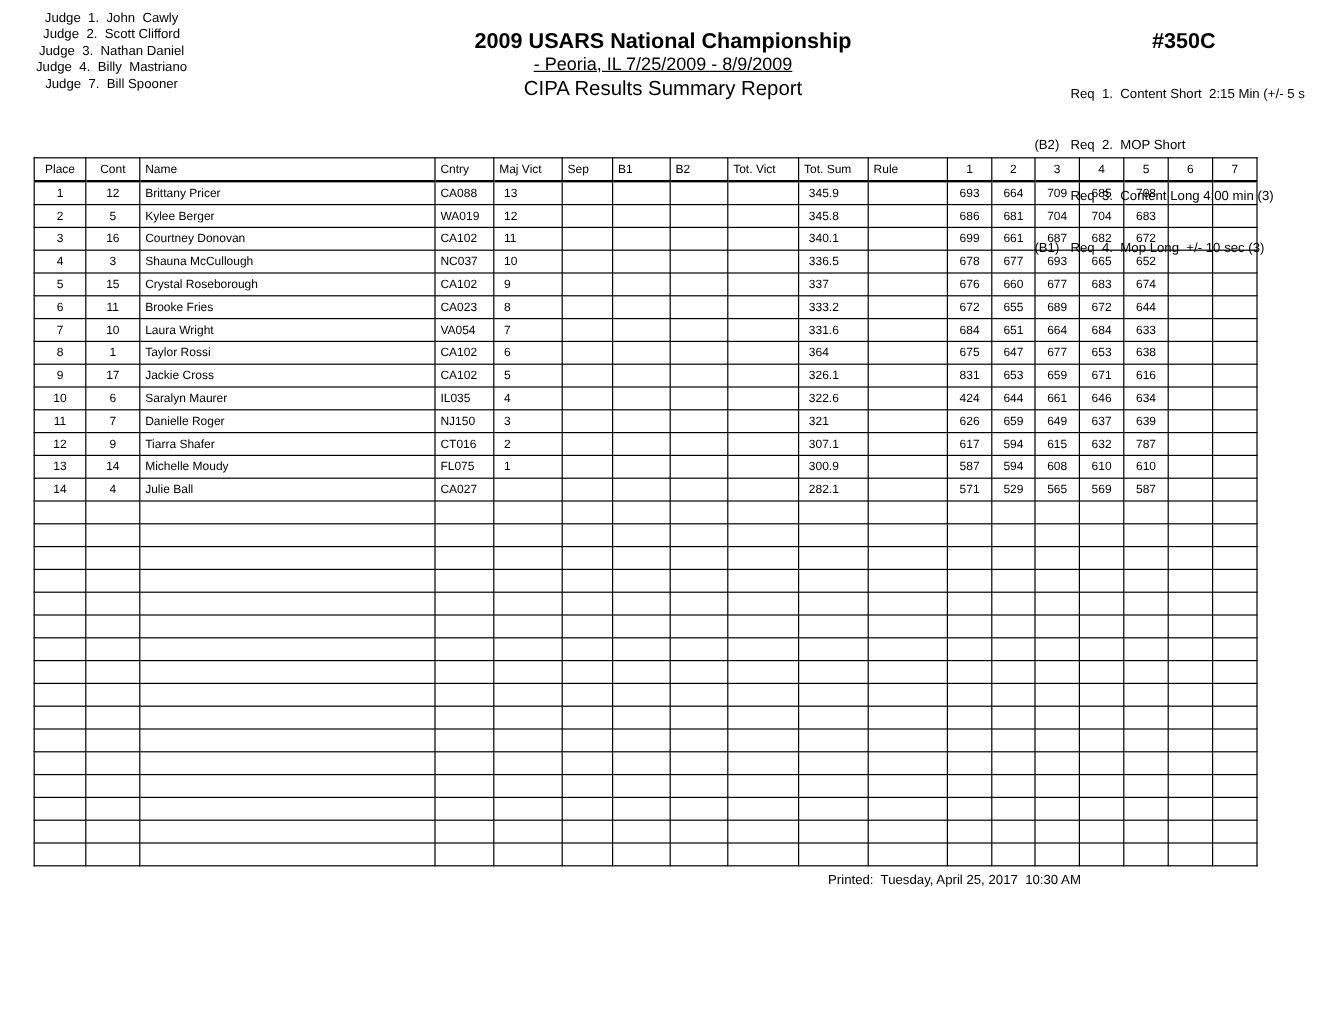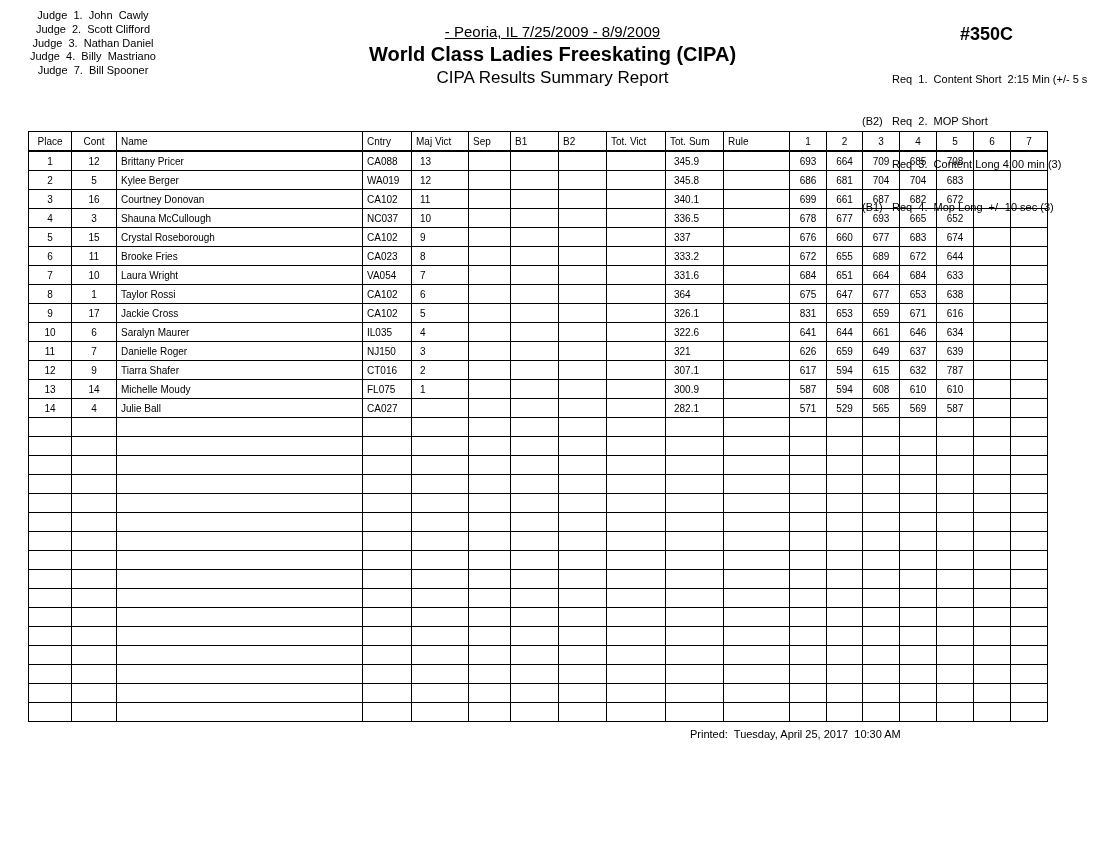--- a/index.html
+++ b/index.html
@@ -28,22 +28,22 @@
 
 <div class="judges">
   <div>Judge  1.  John  Cawly</div>
   <div>Judge  2.  Scott Clifford</div>
   <div>Judge  3.  Nathan Daniel</div>
   <div>Judge  4.  Billy  Mastriano</div>
   <div>Judge  7.  Bill Spooner</div>
 </div>
 
 <div class="title-block">
+  <div class="t1">2009 USARS National Championship</div>
   <div class="t2">- Peoria, IL  7/25/2009 - 8/9/2009</div>
-  <div class="t3">World Class Ladies Freeskating (CIPA)</div>
   <div class="t4">CIPA Results Summary Report</div>
 </div>
 
 <div class="event-no">#350C</div>
 
 <div class="reqs">
   <div><span class="pre"></span><span>Req  1.  Content Short  2:15 Min (+/- 5 s</span></div>
   <div><span class="pre">(B2)</span><span>Req  2.  MOP Short</span></div>
   <div><span class="pre"></span><span>Req  3.  Content Long 4:00 min (3)</span></div>
   <div><span class="pre">(B1)</span><span>Req  4.  Mop Long  +/- 10 sec (3)</span></div>
@@ -278,21 +278,21 @@
         <td class="c">6</td>
         <td>Saralyn Maurer</td>
         <td>IL035</td>
         <td style="padding-left: 8px;">4</td>
         <td></td>
         <td></td>
         <td></td>
         <td></td>
         <td style="padding-left: 8px;">322.6</td>
         <td></td>
-        <td class="j">641</td>
+        <td class="j">424</td>
         <td class="j">644</td>
         <td class="j">661</td>
         <td class="j">646</td>
         <td class="j">634</td>
         <td class="j"></td>
         <td class="j"></td>
       </tr>
       <tr>
         <td class="c">11</td>
         <td class="c">7</td>

